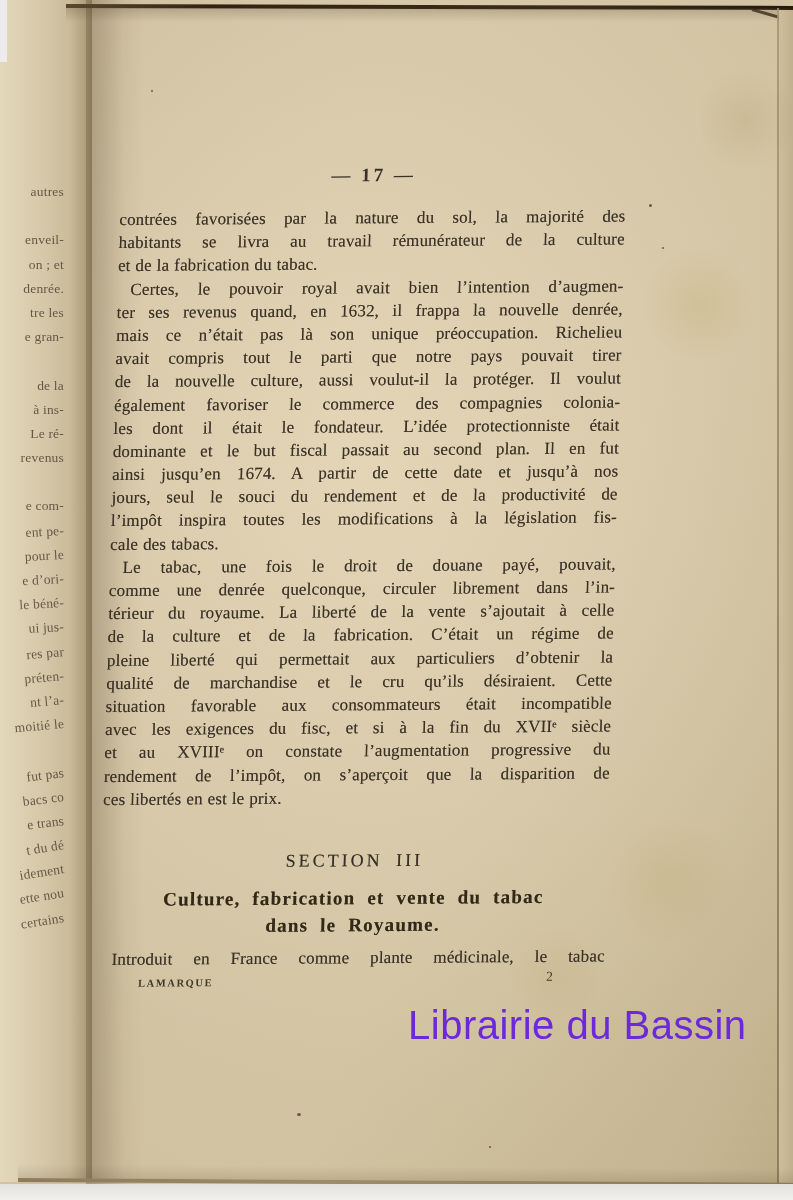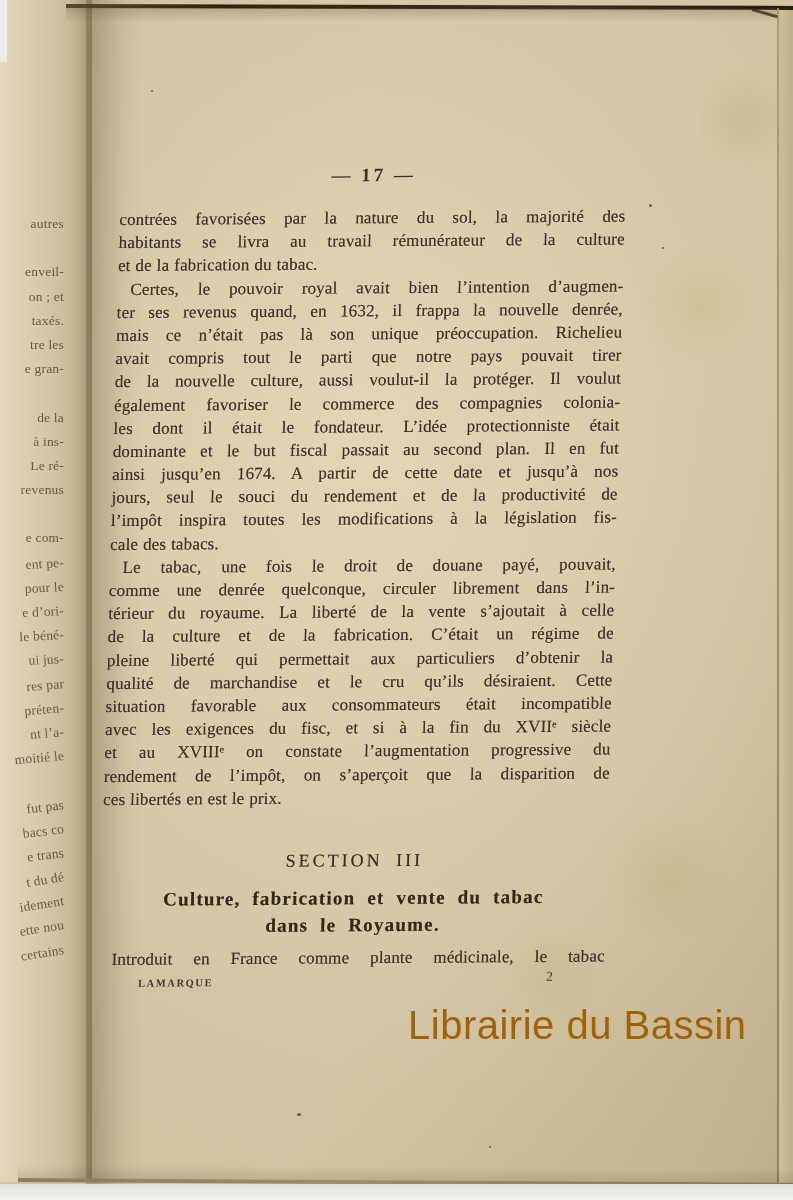--- a/index.html
+++ b/index.html
@@ -71,21 +71,21 @@
     background:radial-gradient(circle, rgba(150,118,62,.14), rgba(150,118,62,0) 70%);}
   .speck{position:absolute; border-radius:50%; background:#6b5a40;}
   #speck-1{left:649px; top:204px; width:3px; height:3px;}
   #speck-2{left:662px; top:247px; width:2px; height:2px;}
   #speck-3{left:297px; top:1113px; width:4px; height:3px;}
   #speck-4{left:489px; top:1146px; width:2px; height:2px;}
   #speck-5{left:151px; top:90px; width:2px; height:2px;}
 
   
   #margin-col{
-    position:absolute; left:2px; top:212px; width:62px;
+    position:absolute; left:2px; top:180px; width:62px;
     color:#57493a; opacity:.88;
     font-size:13.5px; letter-spacing:.2px;
   }
   #margin-col .ln{
     height:24.2px; line-height:24.2px; text-align:right;
     transform-origin:right center; white-space:nowrap; overflow:visible;
   }
   #margin-col .ln:nth-child(n+15){transform:rotate(-3deg);}
   #margin-col .ln:nth-child(n+20){transform:rotate(-5deg);}
   #margin-col .ln:nth-child(n+24){transform:rotate(-7deg);}
@@ -165,21 +165,21 @@
   <div class="speck" id="speck-2"></div>
   <div class="speck" id="speck-3"></div>
   <div class="speck" id="speck-4"></div>
   <div class="speck" id="speck-5"></div>
 
   <div id="margin-col">
       <div class="ln">autres</div>
       <div class="ln"></div>
       <div class="ln">enveil-</div>
       <div class="ln">on ; et</div>
-      <div class="ln">taxés.</div>
+      <div class="ln">denrée.</div>
       <div class="ln">tre les</div>
       <div class="ln">e gran-</div>
       <div class="ln"></div>
       <div class="ln">de la</div>
       <div class="ln">à ins-</div>
       <div class="ln">Le ré-</div>
       <div class="ln">revenus</div>
       <div class="ln"></div>
       <div class="ln">e com-</div>
       <div class="ln">ent pe-</div>
@@ -247,15 +247,15 @@
     <div id="intro-block">
       <div class="para indent">
           <div class="ln">Introduit en France comme plante médicinale, le tabac</div>
         </div>
     </div>
 
     <div id="printer-signature">LAMARQUE</div>
     <div id="sheet-number">2</div>
   </div>
 
-  <div id="watermark" style="color: #a16207;">Librairie du Bassin</div>
+  <div id="watermark" style="color: #6d28d9;">Librairie du Bassin</div>
 
 </div>
 
 </body></html>

